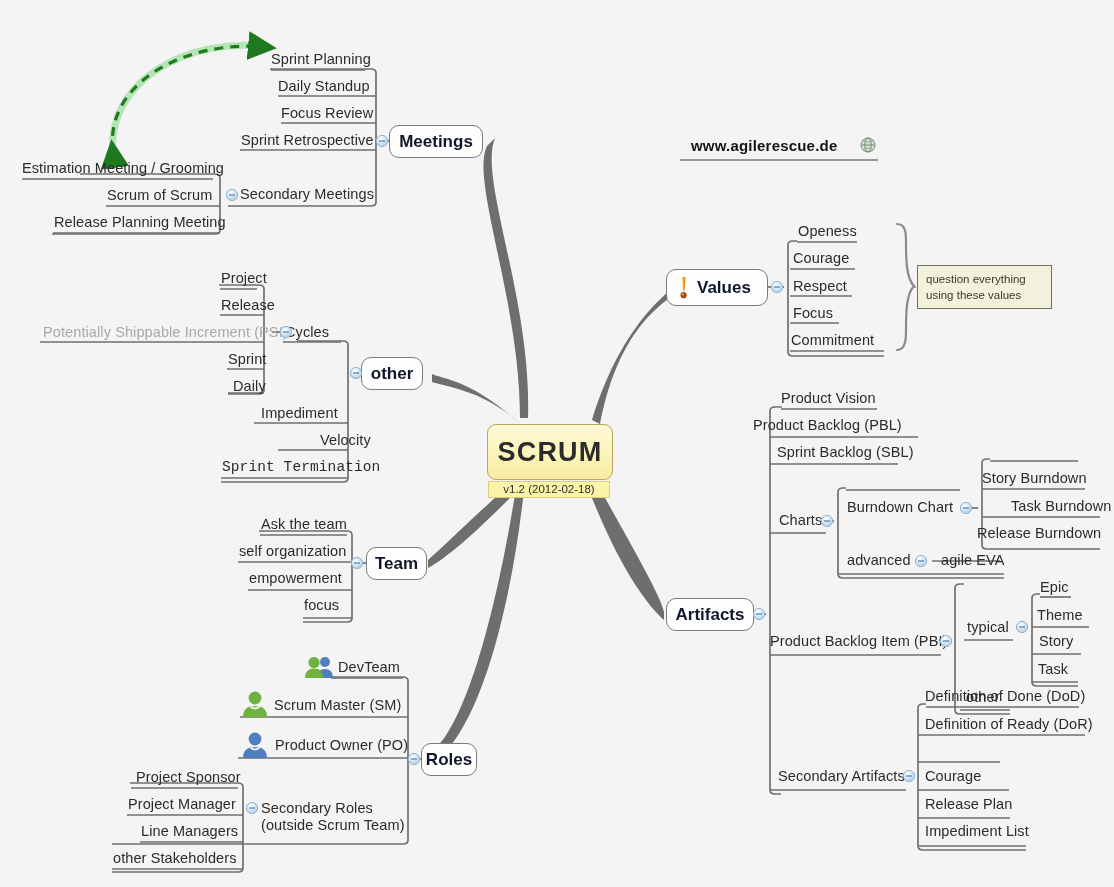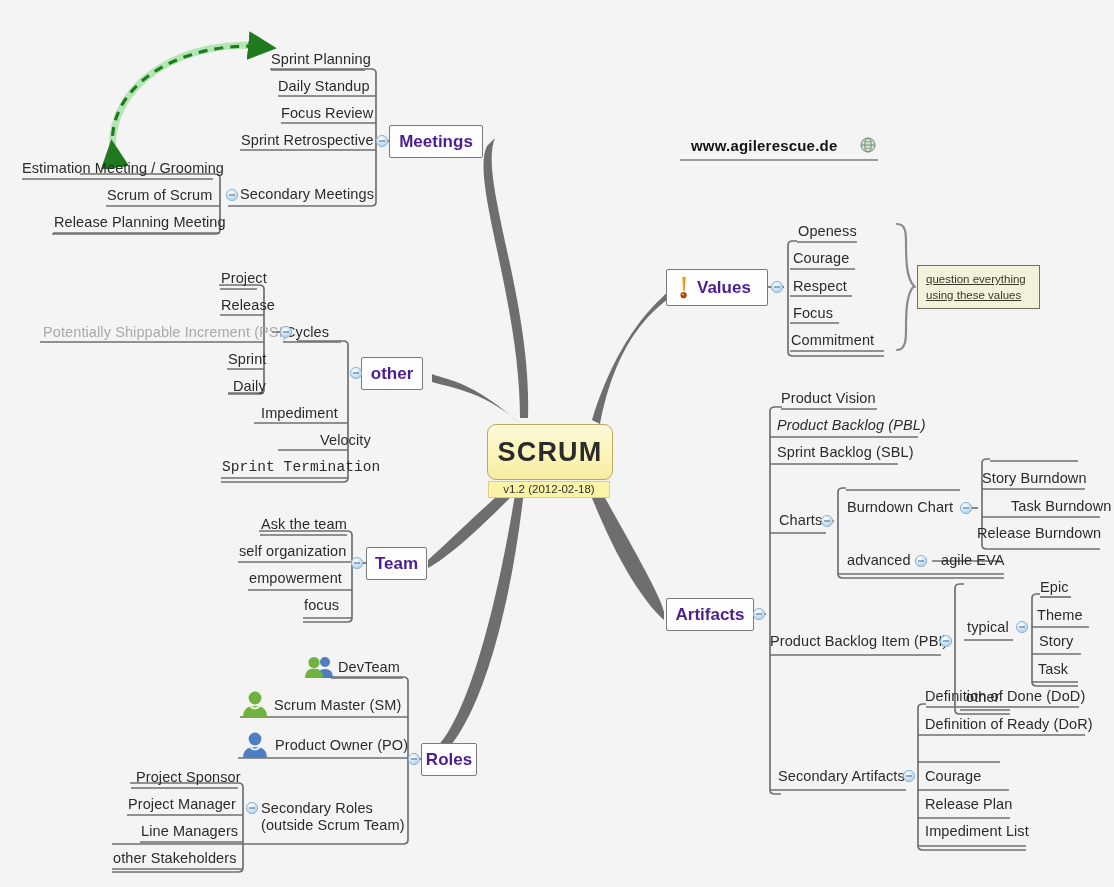--- a/index.html
+++ b/index.html
@@ -22,22 +22,22 @@
     letter-spacing:.1px;
   }
   .leaf.gray{color:#a9a9a9;}
   .leaf.two{line-height:1.18;white-space:normal;}
 
   
   .mainbox{
     position:absolute;
     background:#fefefe;
     border:1.6px solid #7a7a7a;
-    border-radius:2px;
-    font-size:17px;font-weight:bold;color:#4c1d95;
+    border-radius:10px;
+    font-size:17px;font-weight:bold;color:#0f172a;
     display:flex;align-items:center;justify-content:center;
     box-sizing:border-box;
     padding:0 10px;
   }
   .mainbox .bxicon{margin-right:7px;display:inline-flex;}
 
   
   .root{
     position:absolute;
     border:1.4px solid #b9a95f;
@@ -394,27 +394,27 @@
   <div class="node leaf" style="left:128px;top:797px;">Project Manager</div>
   <div class="node leaf" style="left:141px;top:824px;">Line Managers</div>
   <div class="node leaf" style="left:113px;top:851px;">other Stakeholders</div>
 
   <div class="node leaf" style="left:798px;top:224px;">Openess</div>
   <div class="node leaf" style="left:793px;top:251px;">Courage</div>
   <div class="node leaf" style="left:793px;top:279px;">Respect</div>
   <div class="node leaf" style="left:793px;top:306px;">Focus</div>
   <div class="node leaf" style="left:791px;top:333px;">Commitment</div>
 
-  <div class="note" style="left:917px;top:265px;width:123px;height:44px;text-decoration:underline;">
+  <div class="note" style="left:917px;top:265px;width:135px;height:44px;">
     <div>question everything</div>
     <div>using these values</div>
   </div>
 
   <div class="node leaf" style="left:781px;top:391px;">Product Vision</div>
-  <div class="node leaf" style="left:777px;top:418px;font-style:italic;">Product Backlog (PBL)</div>
+  <div class="node leaf" style="left:753px;top:418px;">Product Backlog (PBL)</div>
   <div class="node leaf" style="left:777px;top:445px;">Sprint Backlog (SBL)</div>
 
   <div class="node leaf" style="left:779px;top:513px;">Charts</div>
   <div class="node leaf" style="left:847px;top:500px;">Burndown Chart</div>
   <div class="node leaf" style="left:982px;top:471px;">Story Burndown</div>
   <div class="node leaf" style="left:978px;top:499px;margin-left:33px;">Task Burndown</div>
   <div class="node leaf" style="left:977px;top:526px;">Release Burndown</div>
   <div class="node leaf" style="left:847px;top:553px;">advanced</div>
   <div class="node leaf" style="left:941px;top:553px;">agile EVA</div>
 

